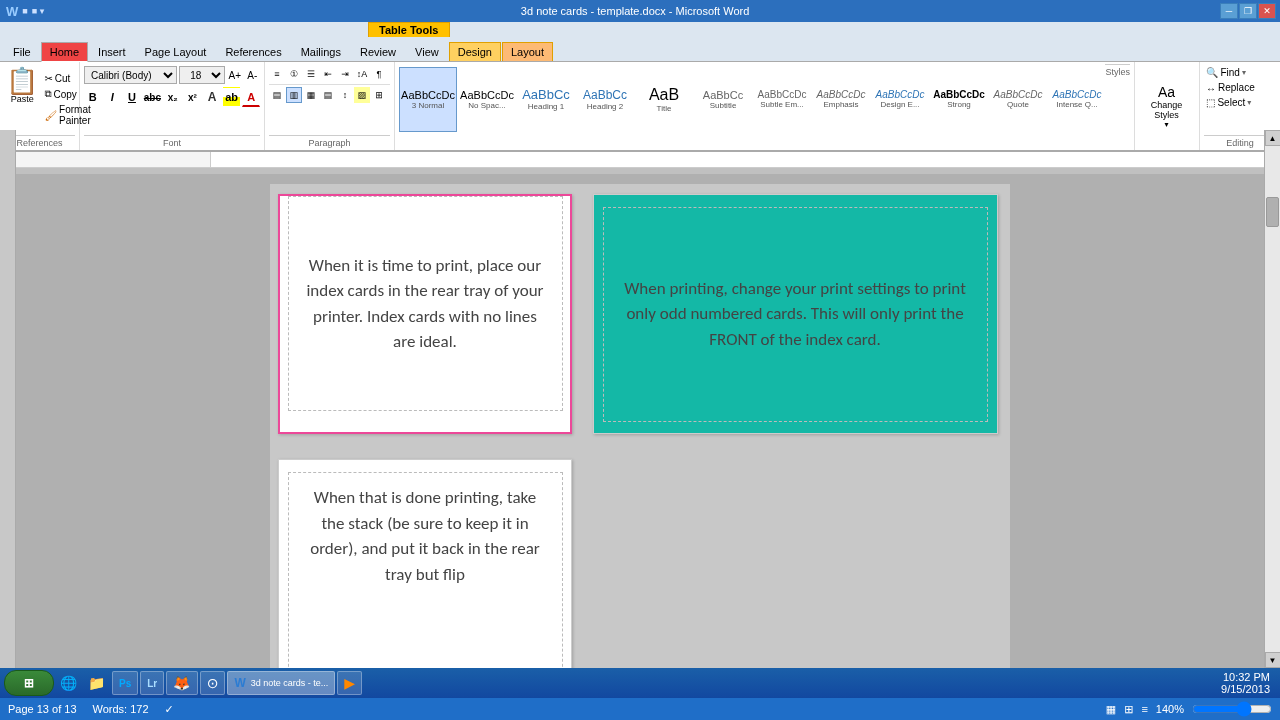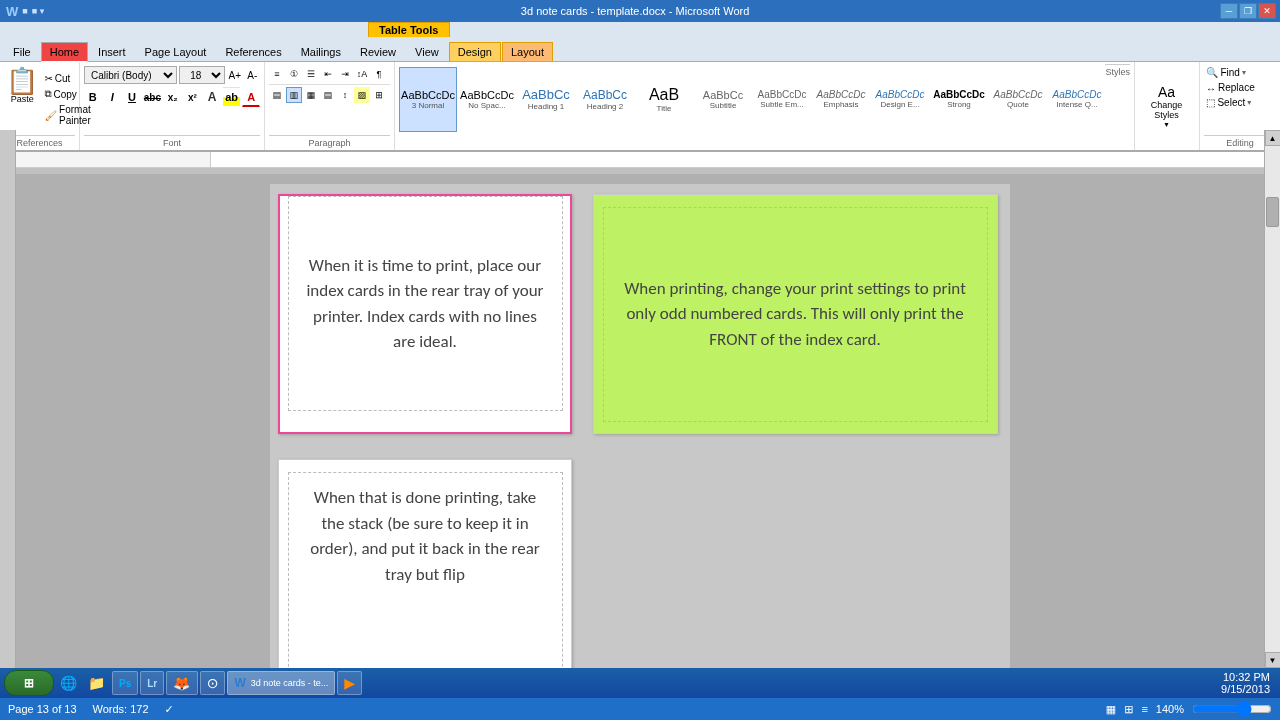--- a/index.html
+++ b/index.html
@@ -507,21 +507,21 @@
 
       <div style="width:310px;height:265px;background:#c8c8c8;padding:8px;display:flex;align-items:flex-start;justify-content:center;padding-top:10px;">
         <div style="width:295px;height:240px;background:white;border:2px solid #ec4899;box-shadow:1px 1px 3px rgba(0,0,0,0.2);display:flex;justify-content:center;">
           <div style="width:275px;height:215px;border:1px dashed #bbb;display:flex;align-items:center;justify-content:center;padding:14px;">
             <div style="font-family:Calibri,Arial,sans-serif;font-size:17px;color:#444;text-align:center;line-height:1.5;">When it is time to print, place our index cards in the rear tray of your printer.  Index cards with no lines are ideal.</div>
           </div>
         </div>
       </div>
 
       <div style="width:430px;height:265px;background:#c8c8c8;padding:8px;display:flex;align-items:flex-start;justify-content:center;padding-top:10px;">
-        <div style="width:405px;height:240px;background:#bef264;border:1px solid #ccc;box-shadow:1px 1px 3px rgba(0,0,0,0.2);display:flex;align-items:center;justify-content:center;">
+        <div style="width:405px;height:240px;background:#14b8a6;border:1px solid #ccc;box-shadow:1px 1px 3px rgba(0,0,0,0.2);display:flex;align-items:center;justify-content:center;">
           <div style="width:385px;height:215px;border:1px dashed #bbb;display:flex;align-items:center;justify-content:center;padding:14px;">
             <div style="font-family:Calibri,Arial,sans-serif;font-size:17px;color:#444;text-align:center;line-height:1.5;">When printing, change your print settings to print only odd numbered cards.  This will only print the FRONT of the index card.</div>
           </div>
         </div>
       </div>
 
     </div>
 
     <div style="display:flex;flex-direction:row;gap:0;background:#c8c8c8;">
 

